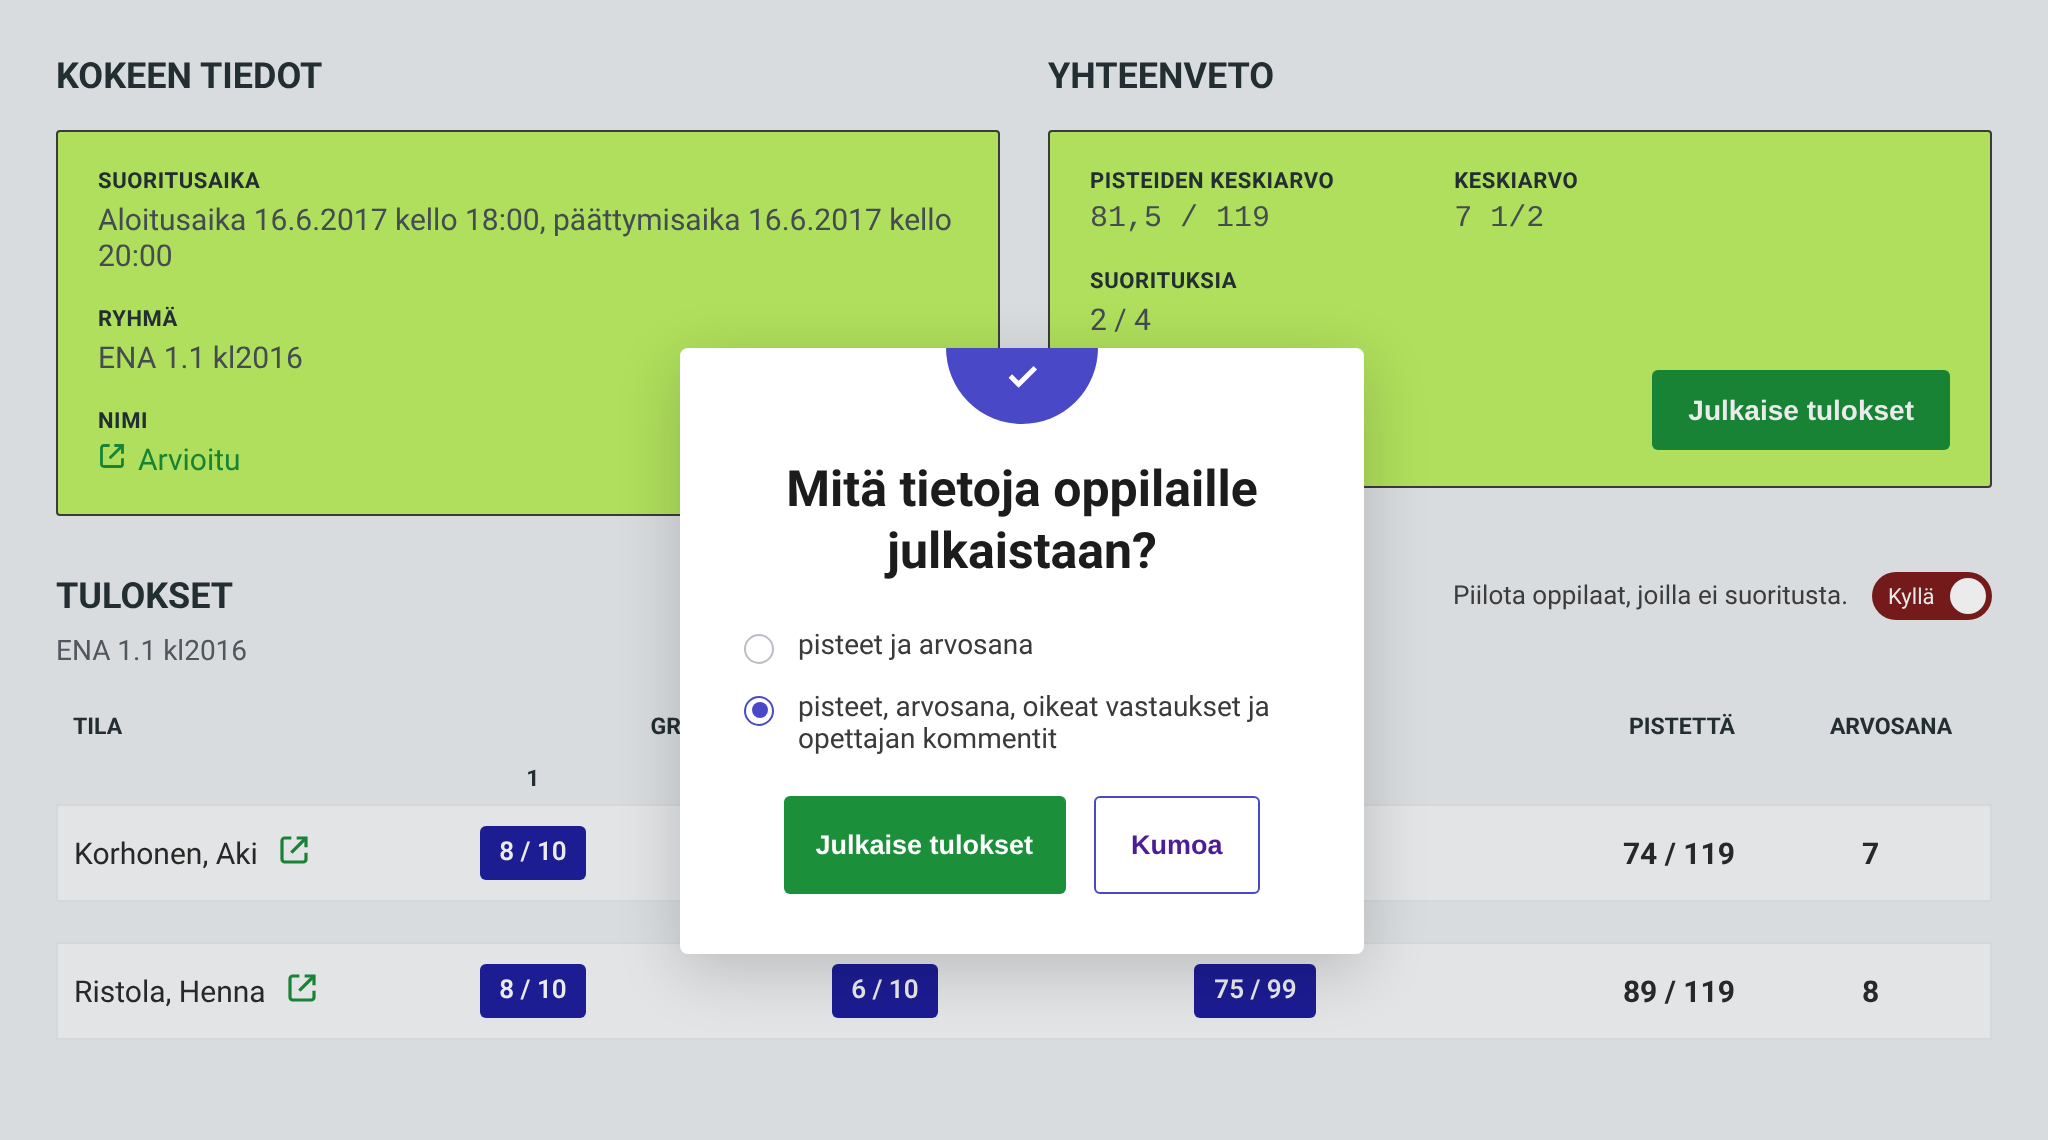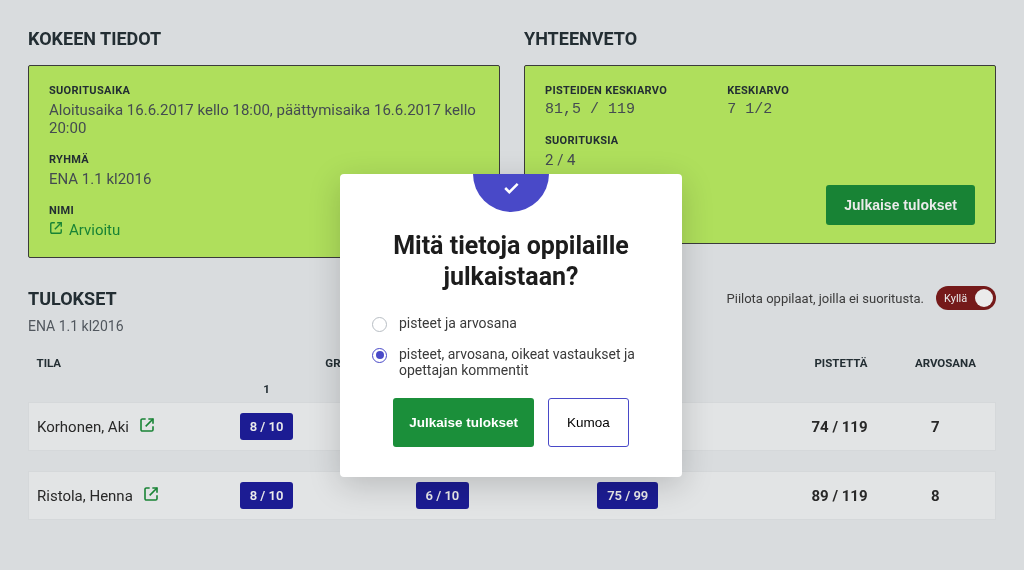--- a/index.html
+++ b/index.html
@@ -249,22 +249,22 @@
     .modal-actions {
       display: flex;
       justify-content: center;
       gap: 14px;
       margin-top: 20px;
     }
     .modal-actions .btn-green { padding: 11px 16px; font-size: 13.5px; }
     .btn-outline {
       background: #fff;
       border: 1.5px solid #4949c8;
-      color: #000000;
-      font-weight: 400;
+      color: #4c1d95;
+      font-weight: 700;
       font-size: 13.5px;
       padding: 16px 18px;
       border-radius: 3px;
       cursor: pointer;
     }
   </style>
 </head>
 <body>
 
 <div class="page">

